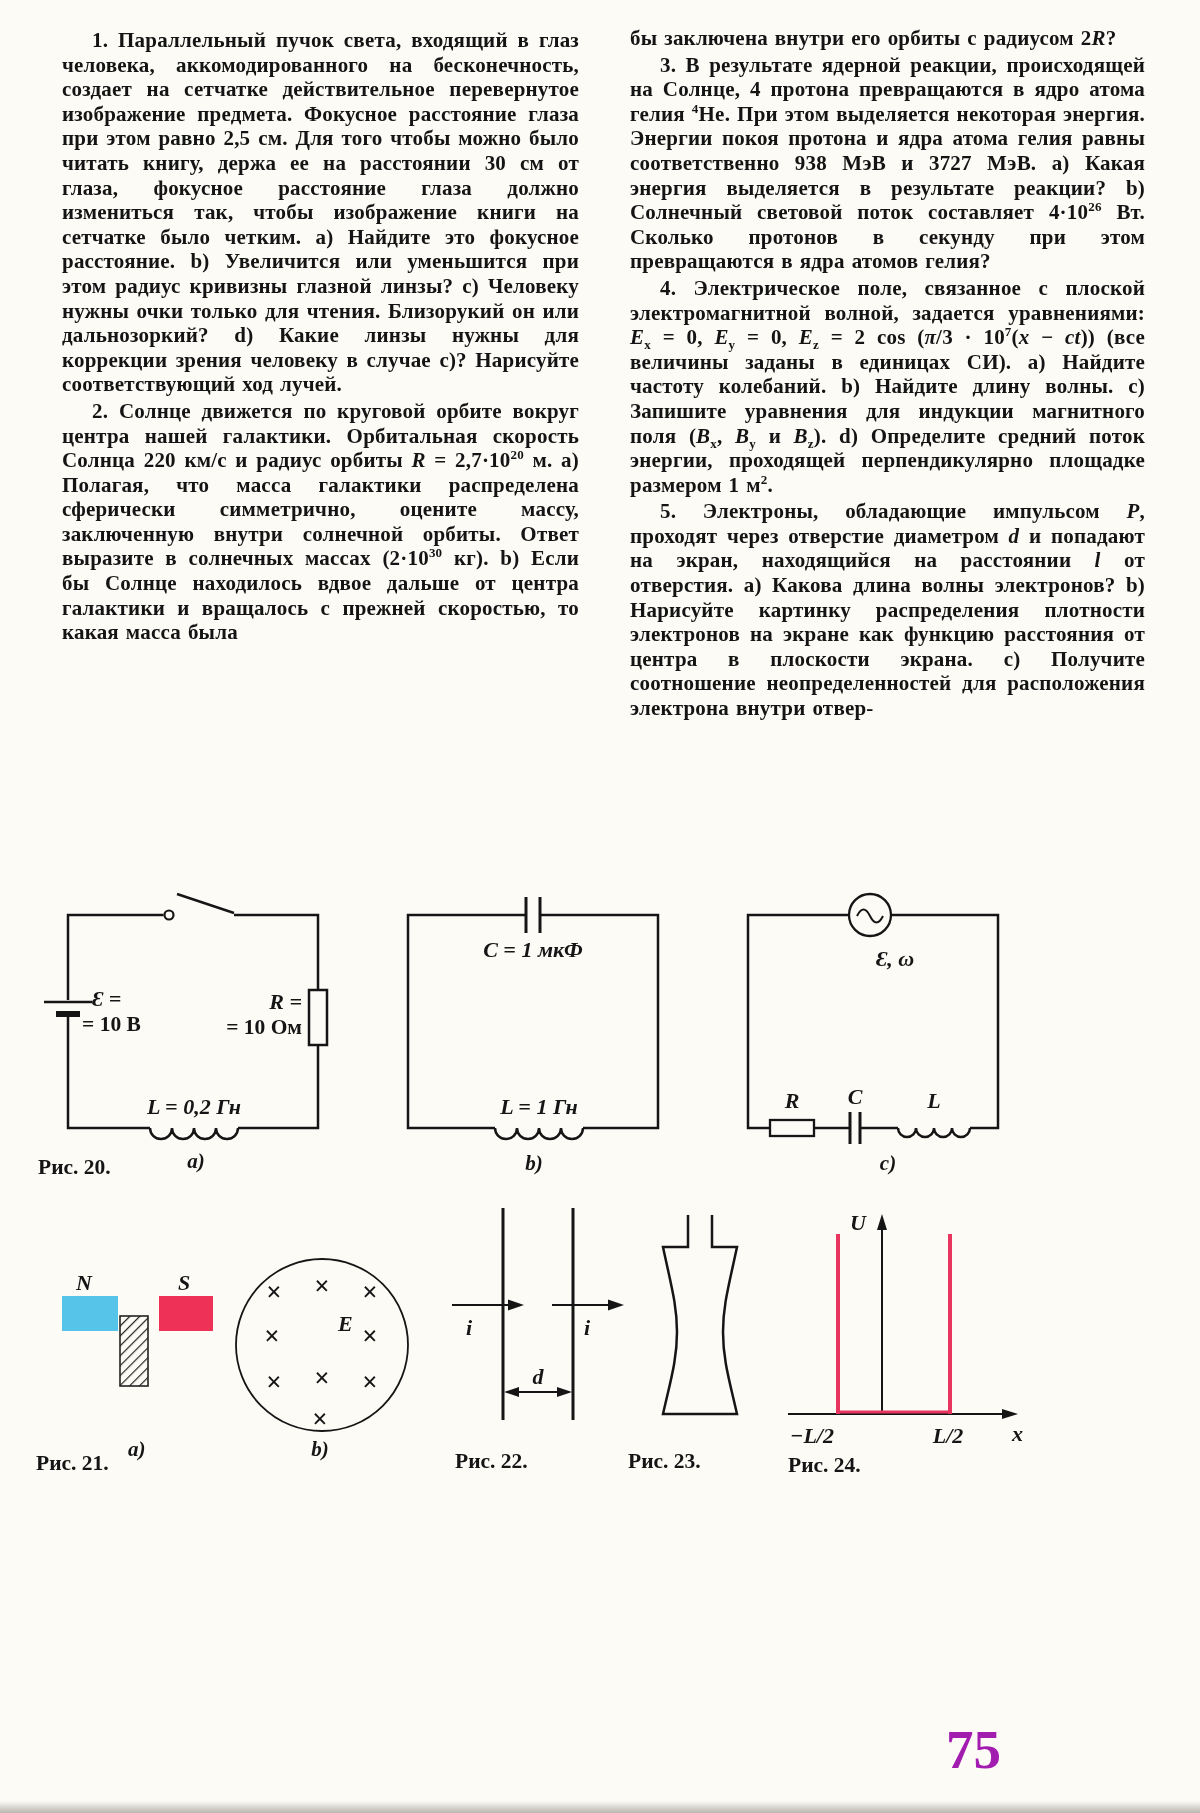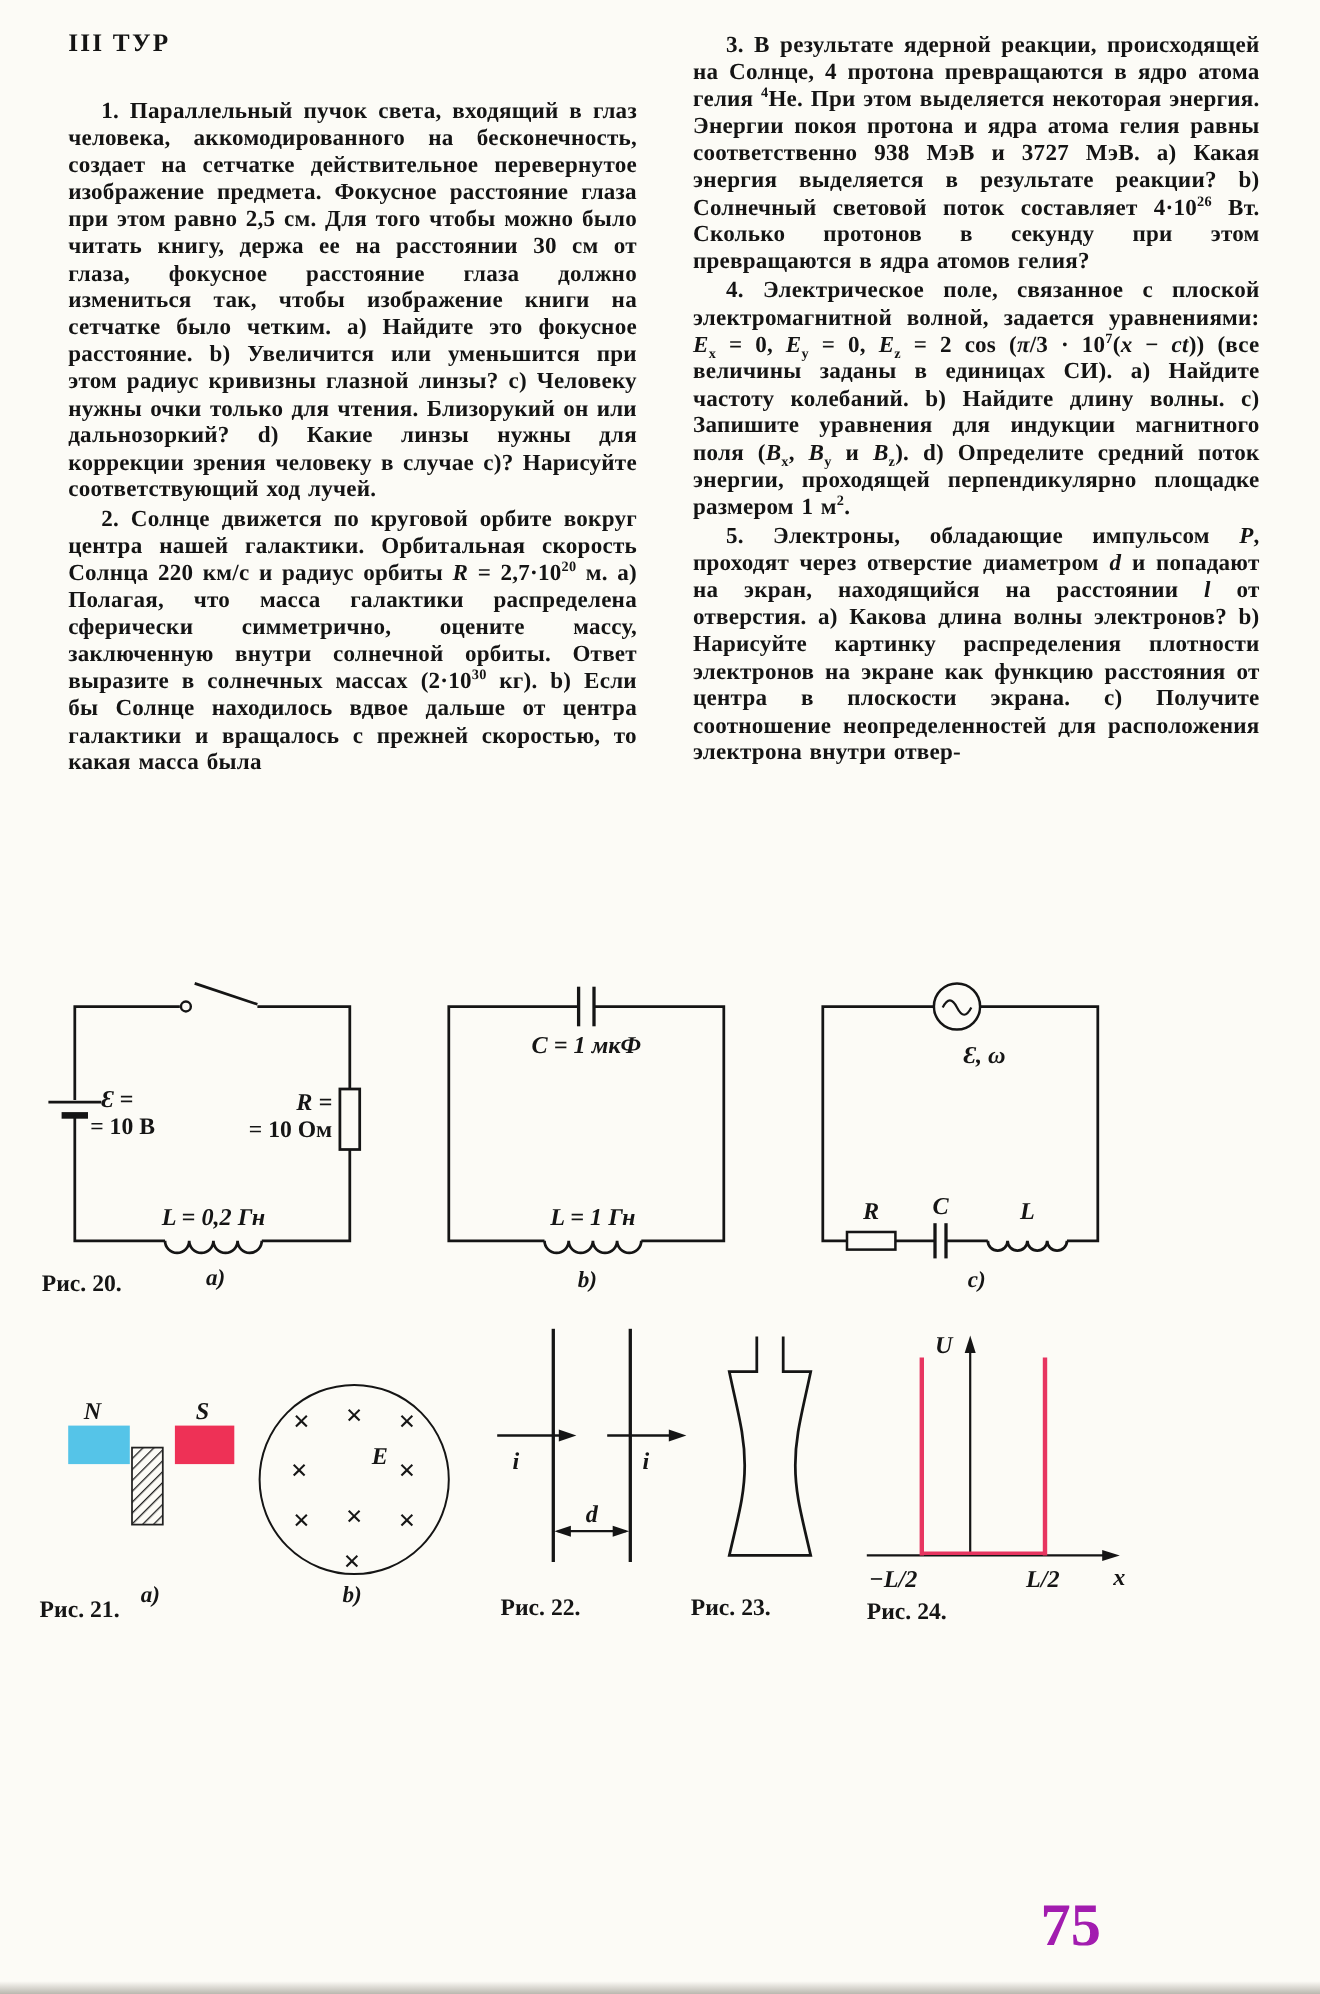--- a/index.html
+++ b/index.html
@@ -52,26 +52,26 @@
     position:absolute;left:0;bottom:0;width:100%;height:12px;
     background:linear-gradient(#fcfbf6,#b9b6ae);
   }
 </style>
 </head>
 <body>
 
 <div class="page">
 
   <section class="col col-left">
-    <h2 class="tour-header">III ТУР</h2>
     <p class="prob"><span class="b">1.&nbsp;</span><span>Параллельный пучок света, входящий в глаз человека, аккомодированного на бесконечность, создает на сетчатке действительное перевернутое изображение предмета. Фокусное расстояние глаза при этом равно 2,5 см. Для того чтобы можно было читать книгу, держа ее на расстоянии 30 см от глаза, фокусное расстояние глаза должно измениться так, чтобы изображение книги на сетчатке было четким. a) Найдите это фокусное расстояние. b) Увеличится или уменьшится при этом радиус кривизны глазной линзы? c) Человеку нужны очки только для чтения. Близорукий он или дальнозоркий? d) Какие линзы нужны для коррекции зрения человеку в случае c)? Нарисуйте соответствующий ход лучей.</span></p>
     <p class="prob"><span class="b">2.&nbsp;</span><span>Солнце движется по круговой орбите вокруг центра нашей галактики. Орбитальная скорость Солнца 220 км/с и радиус орбиты </span><span class="i">R</span><span>&nbsp;=&nbsp;2,7·10</span><span class="sup">20</span><span> м. a) Полагая, что масса галактики распределена сферически симметрично, оцените массу, заключенную внутри солнечной орбиты. Ответ выразите в солнечных массах (2·10</span><span class="sup">30</span><span> кг). b) Если бы Солнце находилось вдвое дальше от центра галактики и вращалось с прежней скоростью, то какая масса была</span></p>
   </section>
 
   <section class="col col-right">
+    <p class="cont"><span>бы заключена внутри его орбиты с радиусом 2</span><span class="i">R</span><span>?</span></p>
     <p class="prob"><span class="b">3.&nbsp;</span><span>В результате ядерной реакции, происходящей на Солнце, 4 протона превращаются в ядро атома гелия </span><span class="sup">4</span><span>He. При этом выделяется некоторая энергия. Энергии покоя протона и ядра атома гелия равны соответственно 938 МэВ и 3727 МэВ. a) Какая энергия выделяется в результате реакции? b) Солнечный световой поток составляет 4·10</span><span class="sup">26</span><span> Вт. Сколько протонов в секунду при этом превращаются в ядра атомов гелия?</span></p>
     <p class="prob"><span class="b">4.&nbsp;</span><span>Электрическое поле, связанное с плоской электромагнитной волной, задается уравнениями: </span><span class="i">E</span><span class="sb">x</span><span>&nbsp;=&nbsp;0, </span><span class="i">E</span><span class="sb">y</span><span>&nbsp;=&nbsp;0, </span><span class="i">E</span><span class="sb">z</span><span>&nbsp;= 2 cos (</span><span class="i">π</span><span>/3 · 10</span><span class="sup">7</span><span>(</span><span class="i">x</span><span>&nbsp;−&nbsp;</span><span class="i">ct</span><span>)) (все величины заданы в единицах СИ). a) Найдите частоту колебаний. b) Найдите длину волны. c) Запишите уравнения для индукции магнитного поля (</span><span class="i">B</span><span class="sb">x</span><span>, </span><span class="i">B</span><span class="sb">y</span><span> и </span><span class="i">B</span><span class="sb">z</span><span>). d) Определите средний поток энергии, проходящей перпендикулярно площадке размером 1 м</span><span class="sup">2</span><span>.</span></p>
     <p class="prob"><span class="b">5.&nbsp;</span><span>Электроны, обладающие импульсом </span><span class="i">P</span><span>, проходят через отверстие диаметром </span><span class="i">d</span><span> и попадают на экран, находящийся на расстоянии </span><span class="i">l</span><span> от отверстия. a) Какова длина волны электронов? b) Нарисуйте картинку распределения плотности электронов на экране как функцию расстояния от центра в плоскости экрана. c) Получите соотношение неопределенностей для расположения электрона внутри отвер-</span></p>
   </section>
 
   <svg class="figures" viewBox="0 0 1200 1813">
     <defs>
       <pattern id="hatch" width="7" height="7" patternTransform="rotate(45)" patternUnits="userSpaceOnUse">
         <line x1="0" y1="0" x2="0" y2="7" stroke="#222" stroke-width="2.4"></line>
       </pattern>

